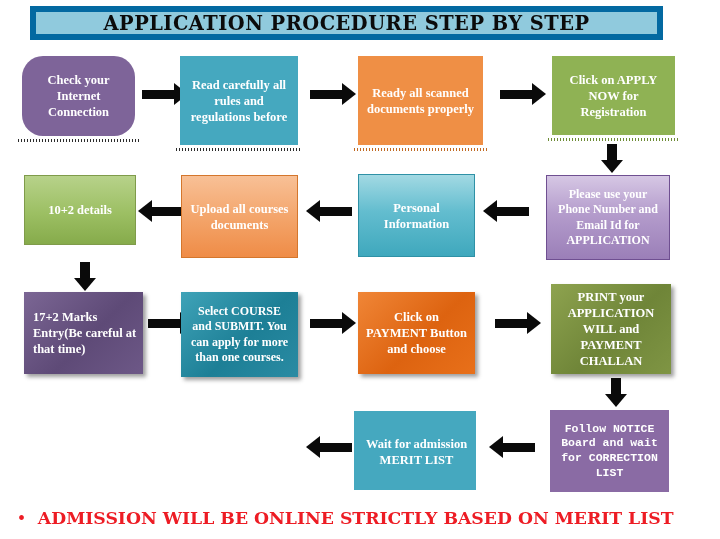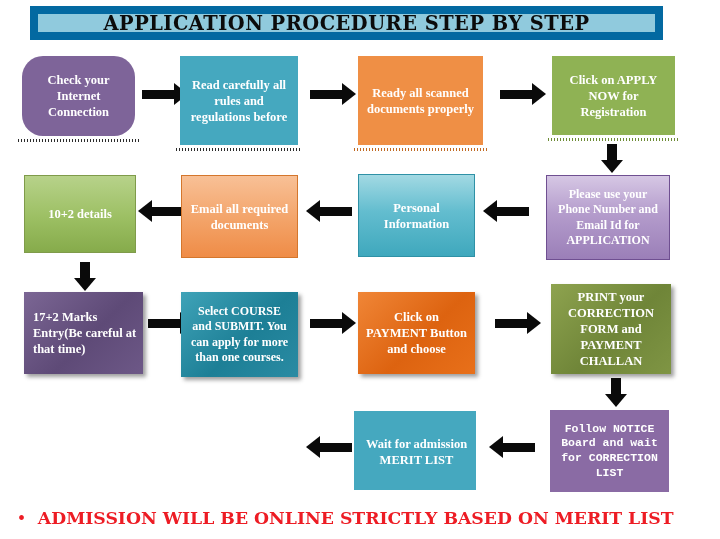--- a/index.html
+++ b/index.html
@@ -10,21 +10,21 @@
     overflow: hidden;
   }
   #root { position: relative; width: 720px; height: 539px; }
 
   
   .banner {
     position: absolute;
     left: 30px; top: 6px;
     width: 633px; height: 34px;
     background: #90cadd;
-    border: 8px solid #0369a1;
+    border: 6px solid #0369a1;
     display: flex; align-items: center; justify-content: center;
   }
   .banner-text {
     font-family: "DejaVu Serif", "Liberation Serif", serif;
     font-weight: bold;
     font-size: 20px;
     letter-spacing: 0.5px;
     color: #0b0b0b;
     white-space: nowrap;
     transform: scaleX(0.97);
@@ -160,35 +160,35 @@
 
   <div class="box sh-dots sh-dots-gr" style="left:552px; top:56px; width:123px; height:79px; background:#8fb254;">
     <span>Click on APPLY NOW for Registration</span>
   </div>
 
   <div class="arrow arrow-d" style="left:601px; top:144px;">
     <div class="shaft" style="height:16px;"></div>
       <div class="head"></div>
   </div>
 
-  <div class="box" style="left:24px; top:175px; width:112px; height:78px;
+  <div class="box" style="left:24px; top:175px; width:112px; height:70px;
               background:linear-gradient(180deg,#b7d28a 0%,#9cbf63 55%,#86ab4b 100%);
               border:1px solid #7f9b4a;">
     <span>10+2 details</span>
   </div>
 
   <div class="arrow arrow-l" style="left:138px; top:200px; width:46px;">
     <div class="head"></div>
       <div class="shaft" style="width:32px;"></div>
   </div>
 
   <div class="box" style="left:181px; top:175px; width:117px; height:83px;
               background:linear-gradient(180deg,#f8c096 0%,#f3a368 55%,#ef8c47 100%);
               border:1px solid #d4762c;">
-    <span>Email all required documents</span>
+    <span>Upload all courses documents</span>
   </div>
 
   <div class="arrow arrow-l" style="left:306px; top:200px; width:46px;">
     <div class="head"></div>
       <div class="shaft" style="width:32px;"></div>
   </div>
 
   <div class="box" style="left:358px; top:174px; width:117px; height:83px;
               background:linear-gradient(180deg,#a2d9e3 0%,#63bdcf 45%,#3fa8bd 100%);
               border:1px solid #2f91a6;">
@@ -238,21 +238,21 @@
     <span>Click on PAYMENT Button and choose</span>
   </div>
 
   <div class="arrow arrow-r" style="left:495px; top:312px; width:46px;">
     <div class="shaft" style="width:32px;"></div>
       <div class="head"></div>
   </div>
 
   <div class="box sh-soft" style="left:551px; top:284px; width:120px; height:90px;
               background:linear-gradient(135deg,#8ea34f 0%,#6f8538 55%,#7f9544 100%);">
-    <span>PRINT your CORRECTION FORM and PAYMENT CHALLAN</span>
+    <span>PRINT your APPLICATION WILL and PAYMENT CHALLAN</span>
   </div>
 
   <div class="arrow arrow-d" style="left:605px; top:378px;">
     <div class="shaft" style="height:16px;"></div>
       <div class="head"></div>
   </div>
 
 
   <div class="arrow arrow-l" style="left:306px; top:436px; width:46px;">
     <div class="head"></div>

